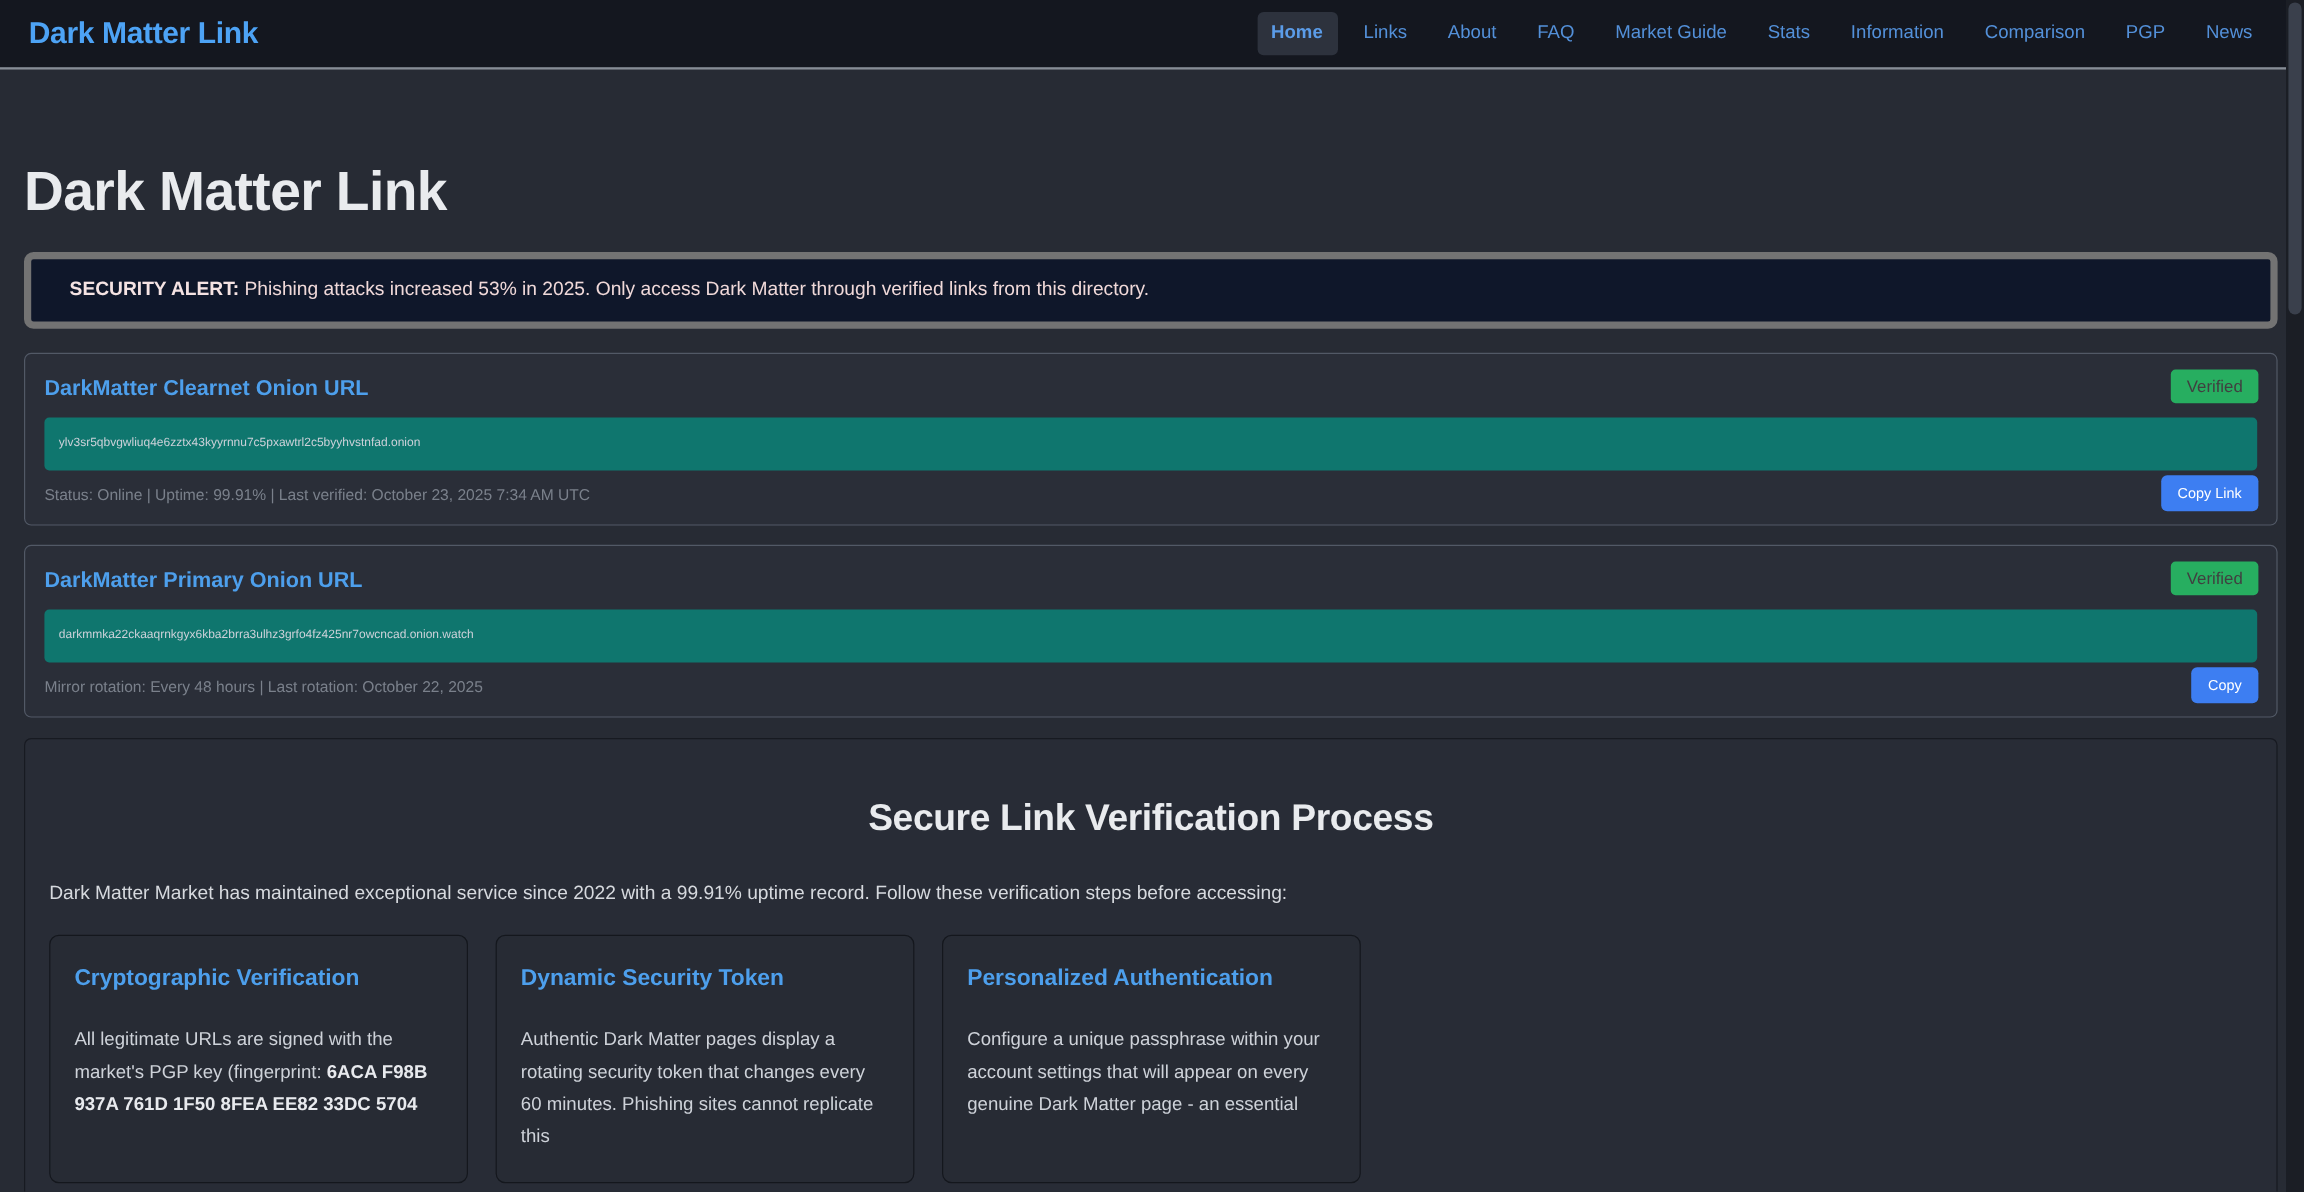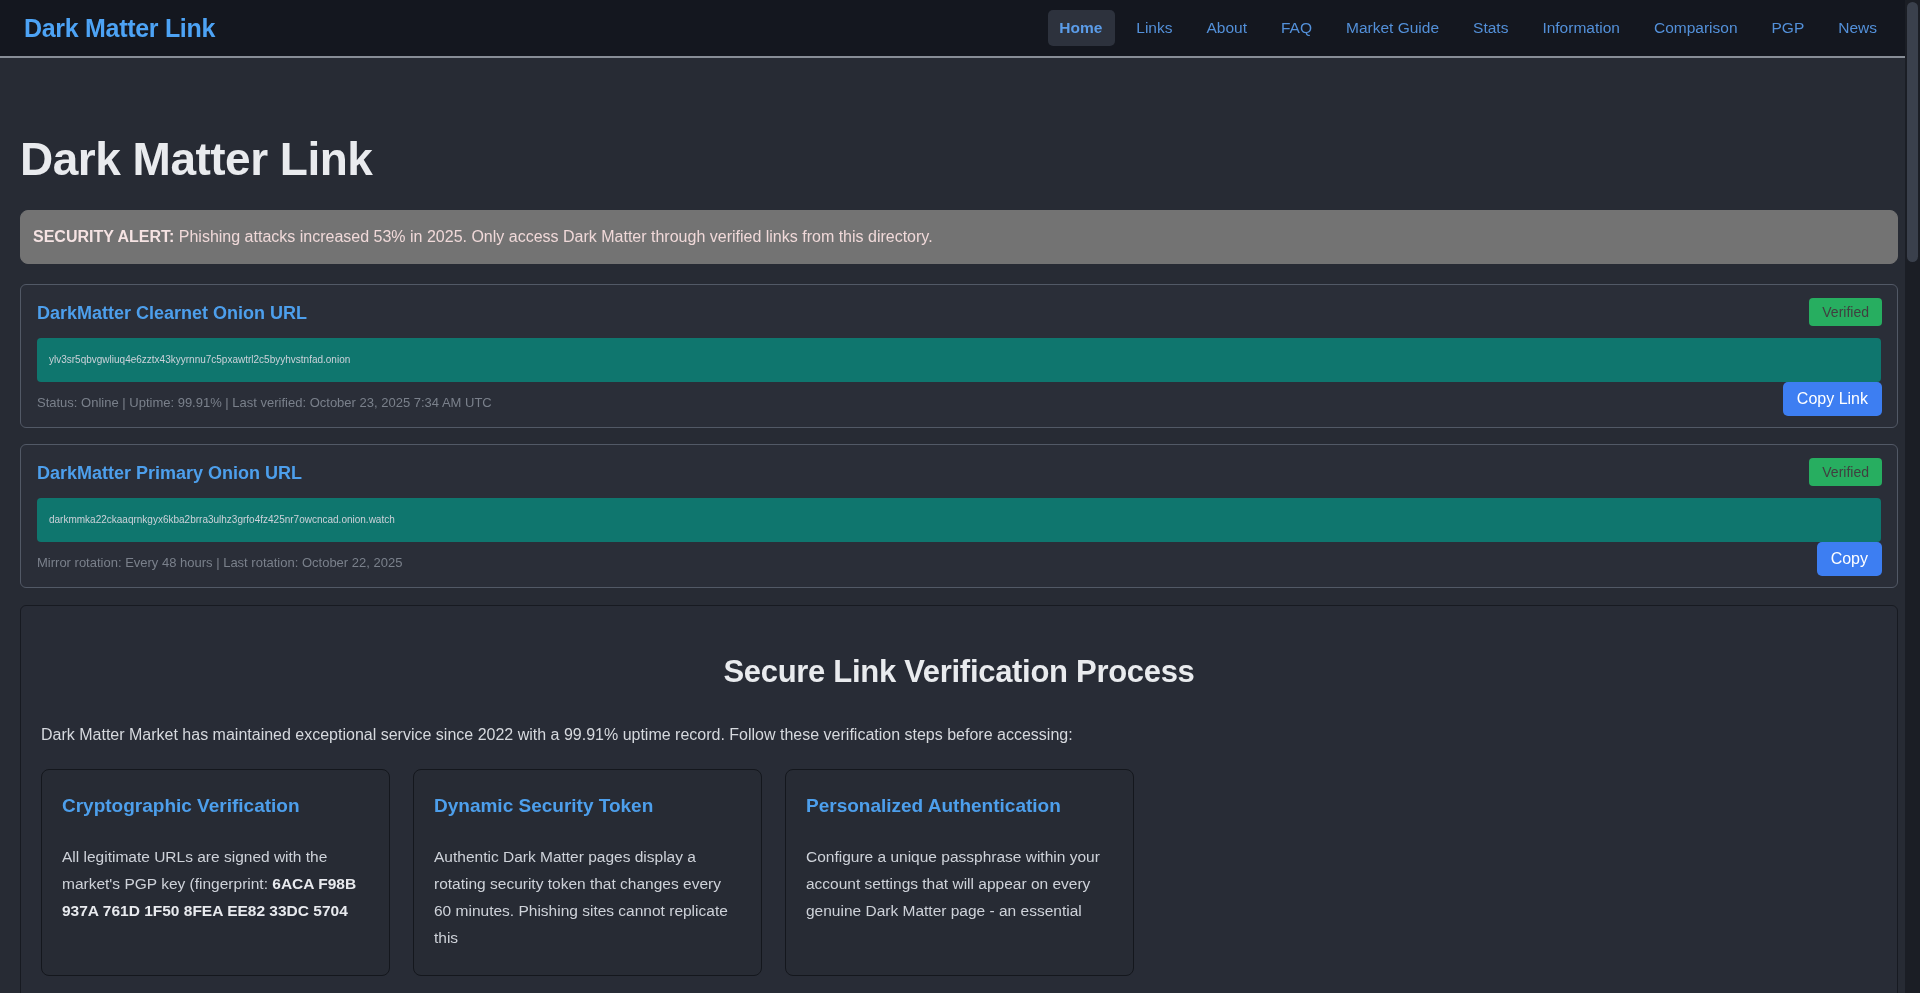--- a/index.html
+++ b/index.html
@@ -59,24 +59,24 @@
   }
   .subtitle {
     margin-top: 46px;
     text-align: center;
     font-size: 16px;
     color: #8b909b;
   }
 
   .alert {
     margin-top: 24px;
-    background: #737373;
-    border: 1px solid #737373;
+    background: #0f172a;
+    border: 6px solid #737373;
     border-radius: 8px;
-    padding: 17px 12px;
+    padding: 17px 32px;
     font-size: 16px;
     color: #f0d9d9;
   }
   .alert b { color: #f5e3e3; }
 
   
   .link-card {
     position: relative;
     margin-top: 20px;
     background: #2a2e38;
@@ -116,21 +116,21 @@
     color: #7a808b;
     line-height: 16px;
   }
   .copy-btn {
     position: absolute;
     bottom: 11px;
     right: 15px;
     background: #3d7ef2;
     border: none;
     color: #ffffff;
-    font-size: 16px;
+    font-size: 12px;
     font-family: inherit;
     padding: 8px 14px;
     border-radius: 5px;
     cursor: pointer;
   }
 
   
   .section {
     margin-top: 17px;
     background: #282c36;

